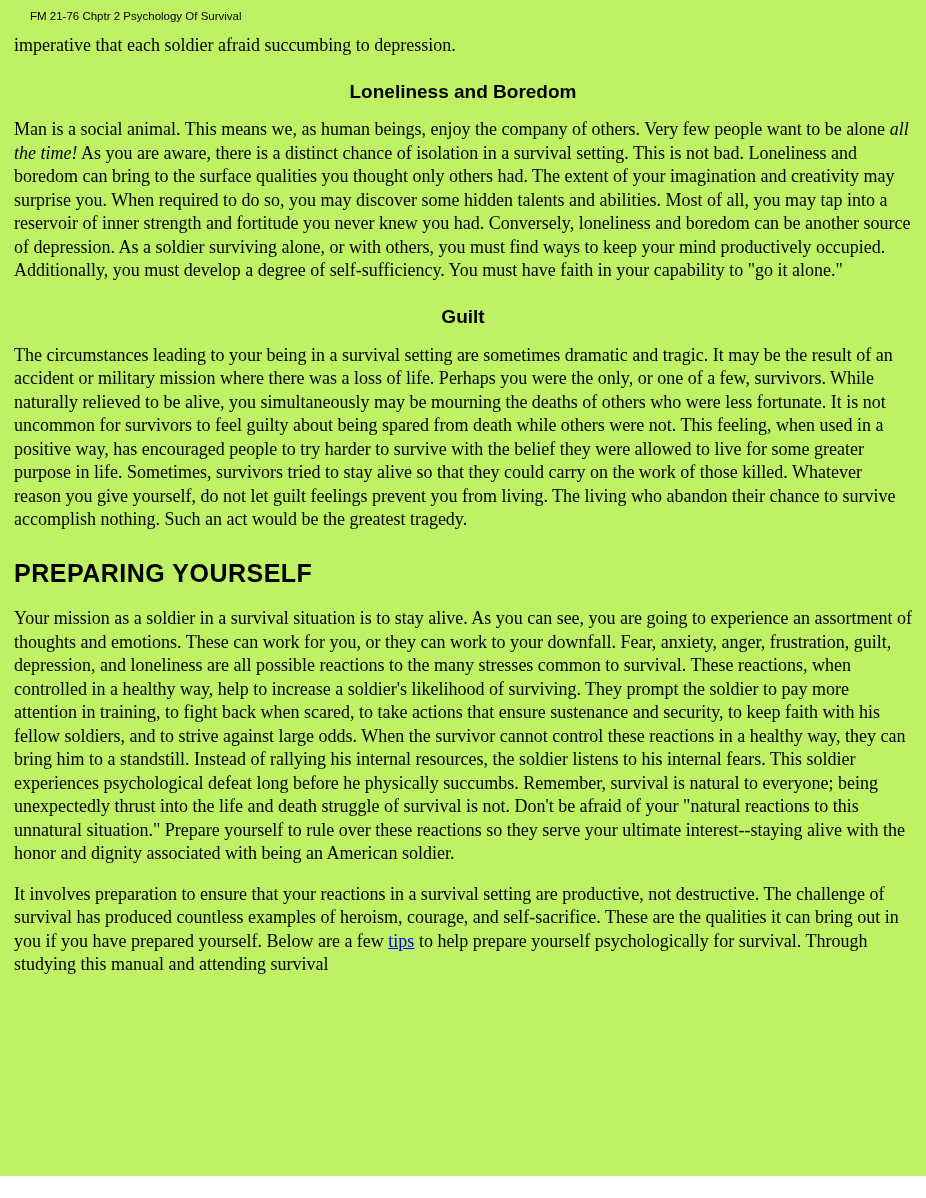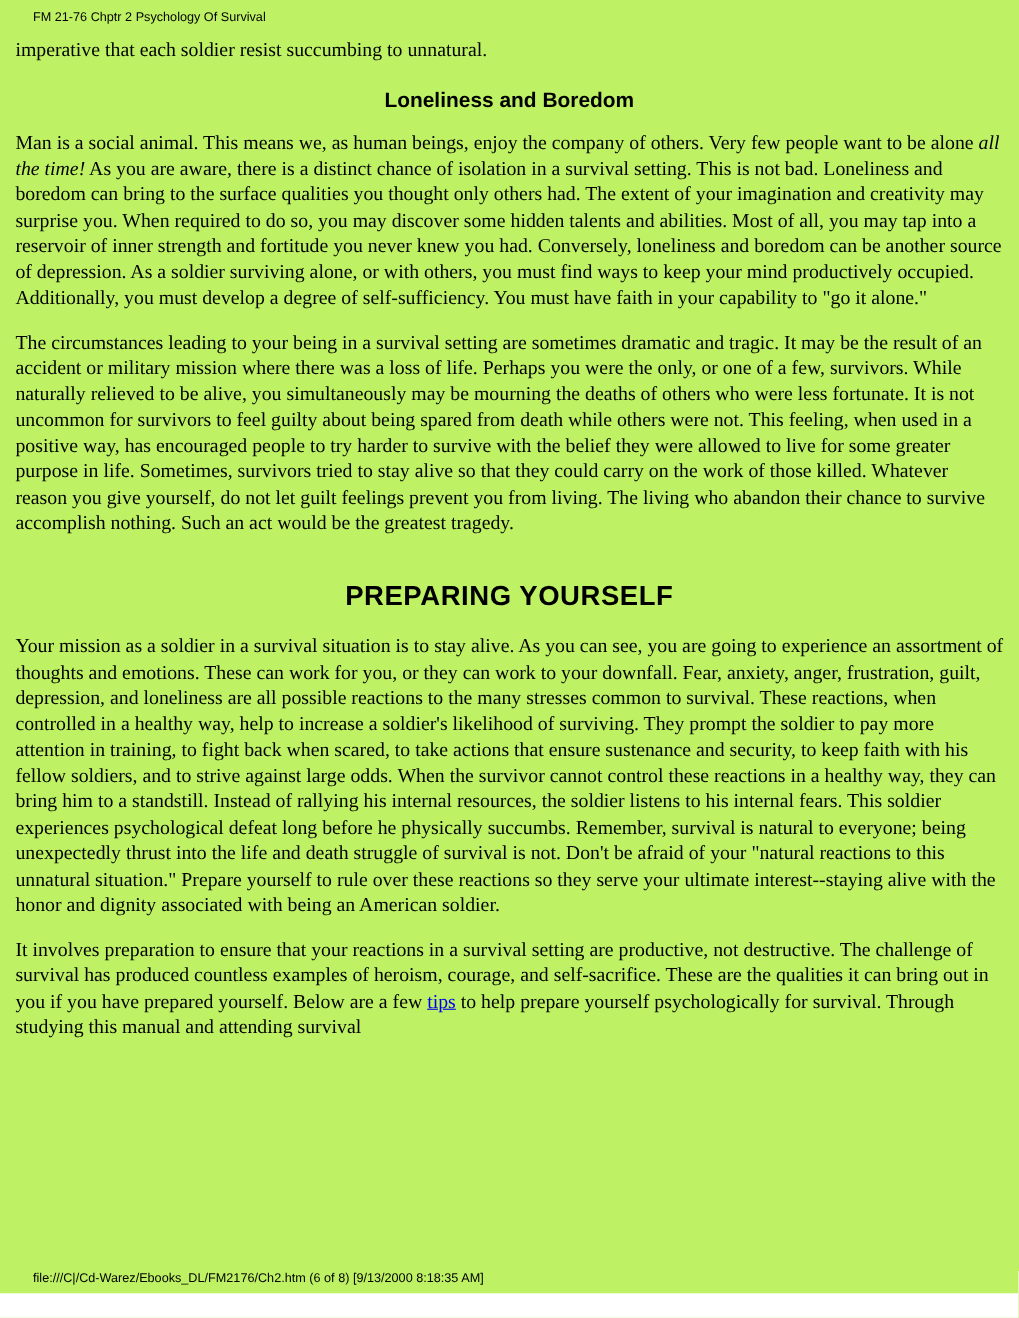--- a/index.html
+++ b/index.html
@@ -40,22 +40,22 @@
     font-size: 19px;
     font-weight: 700;
     margin: 24px 0 16px 0;
     line-height: 1.1;
     text-align: center;
   }
   h1.center-heading {
     font-family: "Liberation Sans", sans-serif;
     font-size: 25px;
     font-weight: 700;
-    text-align: center;
-    margin: 41px 0 20px 0;
+    text-align: left;
+    margin: 28px 0 20px 0;
     line-height: 1.1;
     letter-spacing: 0.5px;
   }
   em.inline-italic {
     font-style: italic;
   }
   a.tips-link {
     color: #0000ee;
     cursor: pointer;
   }
@@ -71,32 +71,32 @@
 </style>
 </head>
 <body>
 
 <div class="page">
 
   <div class="running-header">FM 21-76 Chptr 2 Psychology Of Survival</div>
 
   <main class="content">
 
-    <p>imperative that each soldier resist succumbing to unnatural.</p>
+    <p>imperative that each soldier afraid succumbing to depression.</p>
 
     <h2 class="section-heading">Loneliness and Boredom</h2>
 
     <p><span>Man is a social animal. This means we, as human beings, enjoy the company of others. Very few people want to be alone </span><em class="inline-italic">all the time!</em><span> As you are aware, there is a distinct chance of isolation in a survival setting. This is not bad. Loneliness and boredom can bring to the surface qualities you thought only others had. The extent of your imagination and creativity may surprise you. When required to do so, you may discover some hidden talents and abilities. Most of all, you may tap into a reservoir of inner strength and fortitude you never knew you had. Conversely, loneliness and boredom can be another source of depression. As a soldier surviving alone, or with others, you must find ways to keep your mind productively occupied. Additionally, you must develop a degree of self-sufficiency. You must have faith in your capability to "go it alone."</span></p>
 
+    <h2 class="section-heading">Guilt</h2>
 
     <p>The circumstances leading to your being in a survival setting are sometimes dramatic and tragic. It may be the result of an accident or military mission where there was a loss of life. Perhaps you were the only, or one of a few, survivors. While naturally relieved to be alive, you simultaneously may be mourning the deaths of others who were less fortunate. It is not uncommon for survivors to feel guilty about being spared from death while others were not. This feeling, when used in a positive way, has encouraged people to try harder to survive with the belief they were allowed to live for some greater purpose in life. Sometimes, survivors tried to stay alive so that they could carry on the work of those killed. Whatever reason you give yourself, do not let guilt feelings prevent you from living. The living who abandon their chance to survive accomplish nothing. Such an act would be the greatest tragedy.</p>
 
     <h1 class="center-heading">PREPARING YOURSELF</h1>
 
     <p>Your mission as a soldier in a survival situation is to stay alive. As you can see, you are going to experience an assortment of thoughts and emotions. These can work for you, or they can work to your downfall. Fear, anxiety, anger, frustration, guilt, depression, and loneliness are all possible reactions to the many stresses common to survival. These reactions, when controlled in a healthy way, help to increase a soldier's likelihood of surviving. They prompt the soldier to pay more attention in training, to fight back when scared, to take actions that ensure sustenance and security, to keep faith with his fellow soldiers, and to strive against large odds. When the survivor cannot control these reactions in a healthy way, they can bring him to a standstill. Instead of rallying his internal resources, the soldier listens to his internal fears. This soldier experiences psychological defeat long before he physically succumbs. Remember, survival is natural to everyone; being unexpectedly thrust into the life and death struggle of survival is not. Don't be afraid of your "natural reactions to this unnatural situation." Prepare yourself to rule over these reactions so they serve your ultimate interest--staying alive with the honor and dignity associated with being an American soldier.</p>
 
     <p><span>It involves preparation to ensure that your reactions in a survival setting are productive, not destructive. The challenge of survival has produced countless examples of heroism, courage, and self-sacrifice. These are the qualities it can bring out in you if you have prepared yourself. Below are a few </span><a class="tips-link" href="#">tips</a><span> to help prepare yourself psychologically for survival. Through studying this manual and attending survival</span></p>
 
   </main>
 
-  <div class="running-footer">file:///C|/Cd-Warez/Ebooks_DL/FM2176/Ch2.htm (6 of 8) [9/13/2000 8:18:35 AM]</div>
 
 </div>
 
 </body></html>

